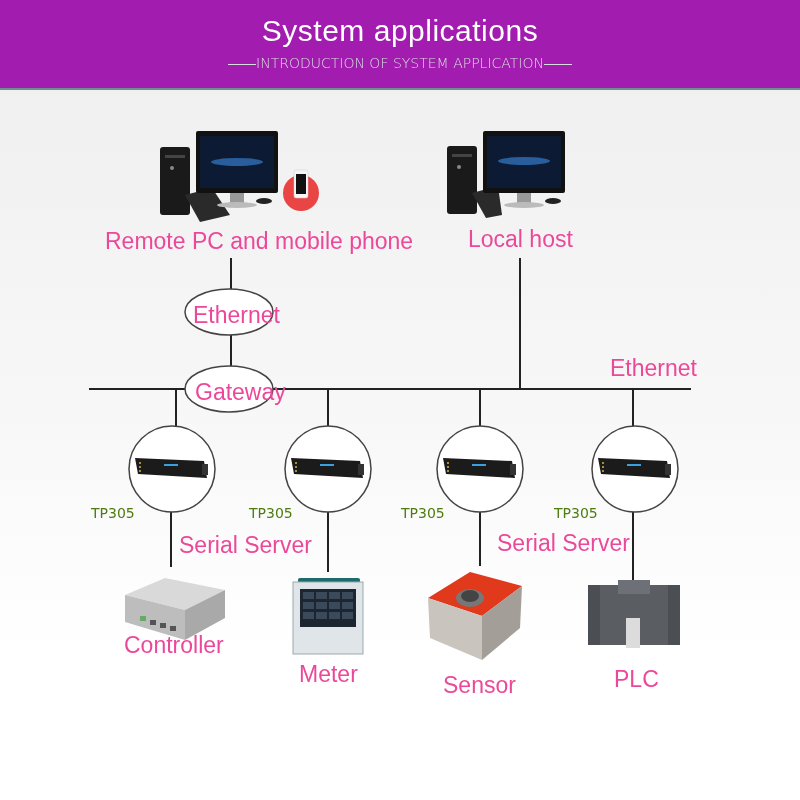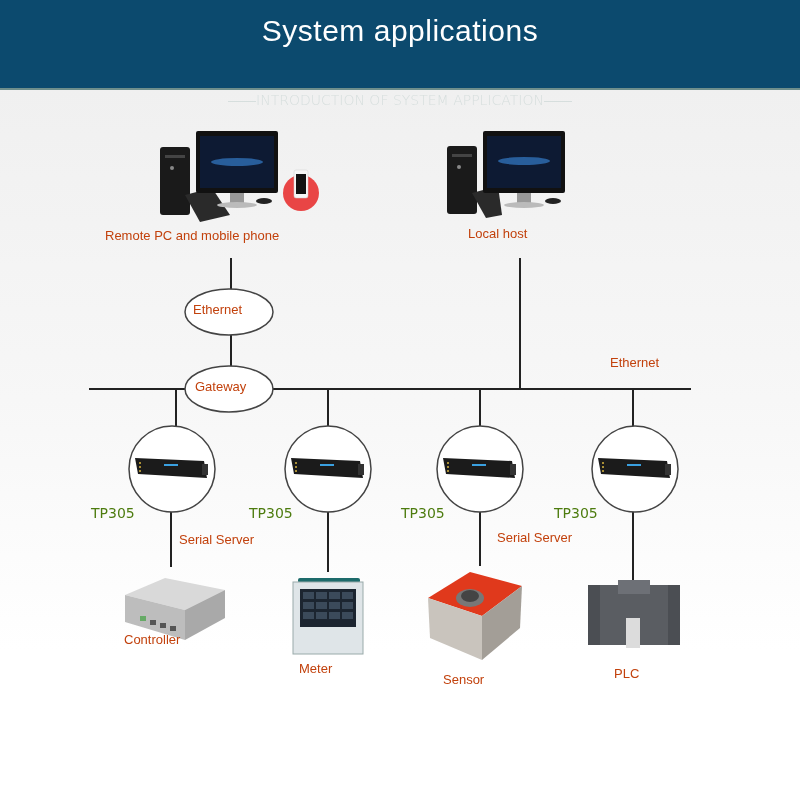--- a/index.html
+++ b/index.html
@@ -1,27 +1,27 @@
 <!DOCTYPE html>
 <html><head>
 <meta charset="utf-8">
 <style>
   html, body { margin:0; padding:0; }
   body { width:800px; height:800px; position:relative; overflow:hidden;
          background: linear-gradient(#f0f0f0 0px, #f0f0f0 90px, #f7f7f7 400px, #ffffff 650px, #ffffff 800px);
          font-family: "Liberation Sans", sans-serif; }
-  .header { position:absolute; left:0; top:0; width:800px; height:88px; background:#0c4a6e;
+  .header { position:absolute; left:0; top:0; width:800px; height:88px; background:#a21caf;
             border-bottom:2px solid #6f8f8c; }
   .title { position:absolute; left:0; width:800px; top:14px; text-align:center; color:#ffffff;
            font-size:30px; letter-spacing:0.5px; }
   .subtitle { position:absolute; left:0; width:800px; top:55px; text-align:center; color:#d6dedd;
-              font-size:14px; font-family:"DejaVu Sans", sans-serif; font-weight:300; letter-spacing:0;margin-top:37px; }
+              font-size:14px; font-family:"DejaVu Sans", sans-serif; font-weight:300; letter-spacing:0; }
   .subtitle .dash { display:inline-block; width:28px; border-top:1px solid #d6dedd; vertical-align:middle; }
   svg.diagram { position:absolute; left:0; top:0; }
-  .lbl { position:absolute; font-size:13px; color:#c2410c; white-space:nowrap; }
+  .lbl { position:absolute; font-size:23px; color:#ec4899; white-space:nowrap; }
   .tp { position:absolute; font-size:14px; color:#4d7c0f; font-family:"DejaVu Sans", sans-serif; }
 </style>
 </head>
 <body>
 
 <div class="header">
   <div class="title">System applications</div>
   <div class="subtitle">
     <span class="dash"></span><span>INTRODUCTION OF SYSTEM APPLICATION</span><span class="dash"></span>
   </div>

